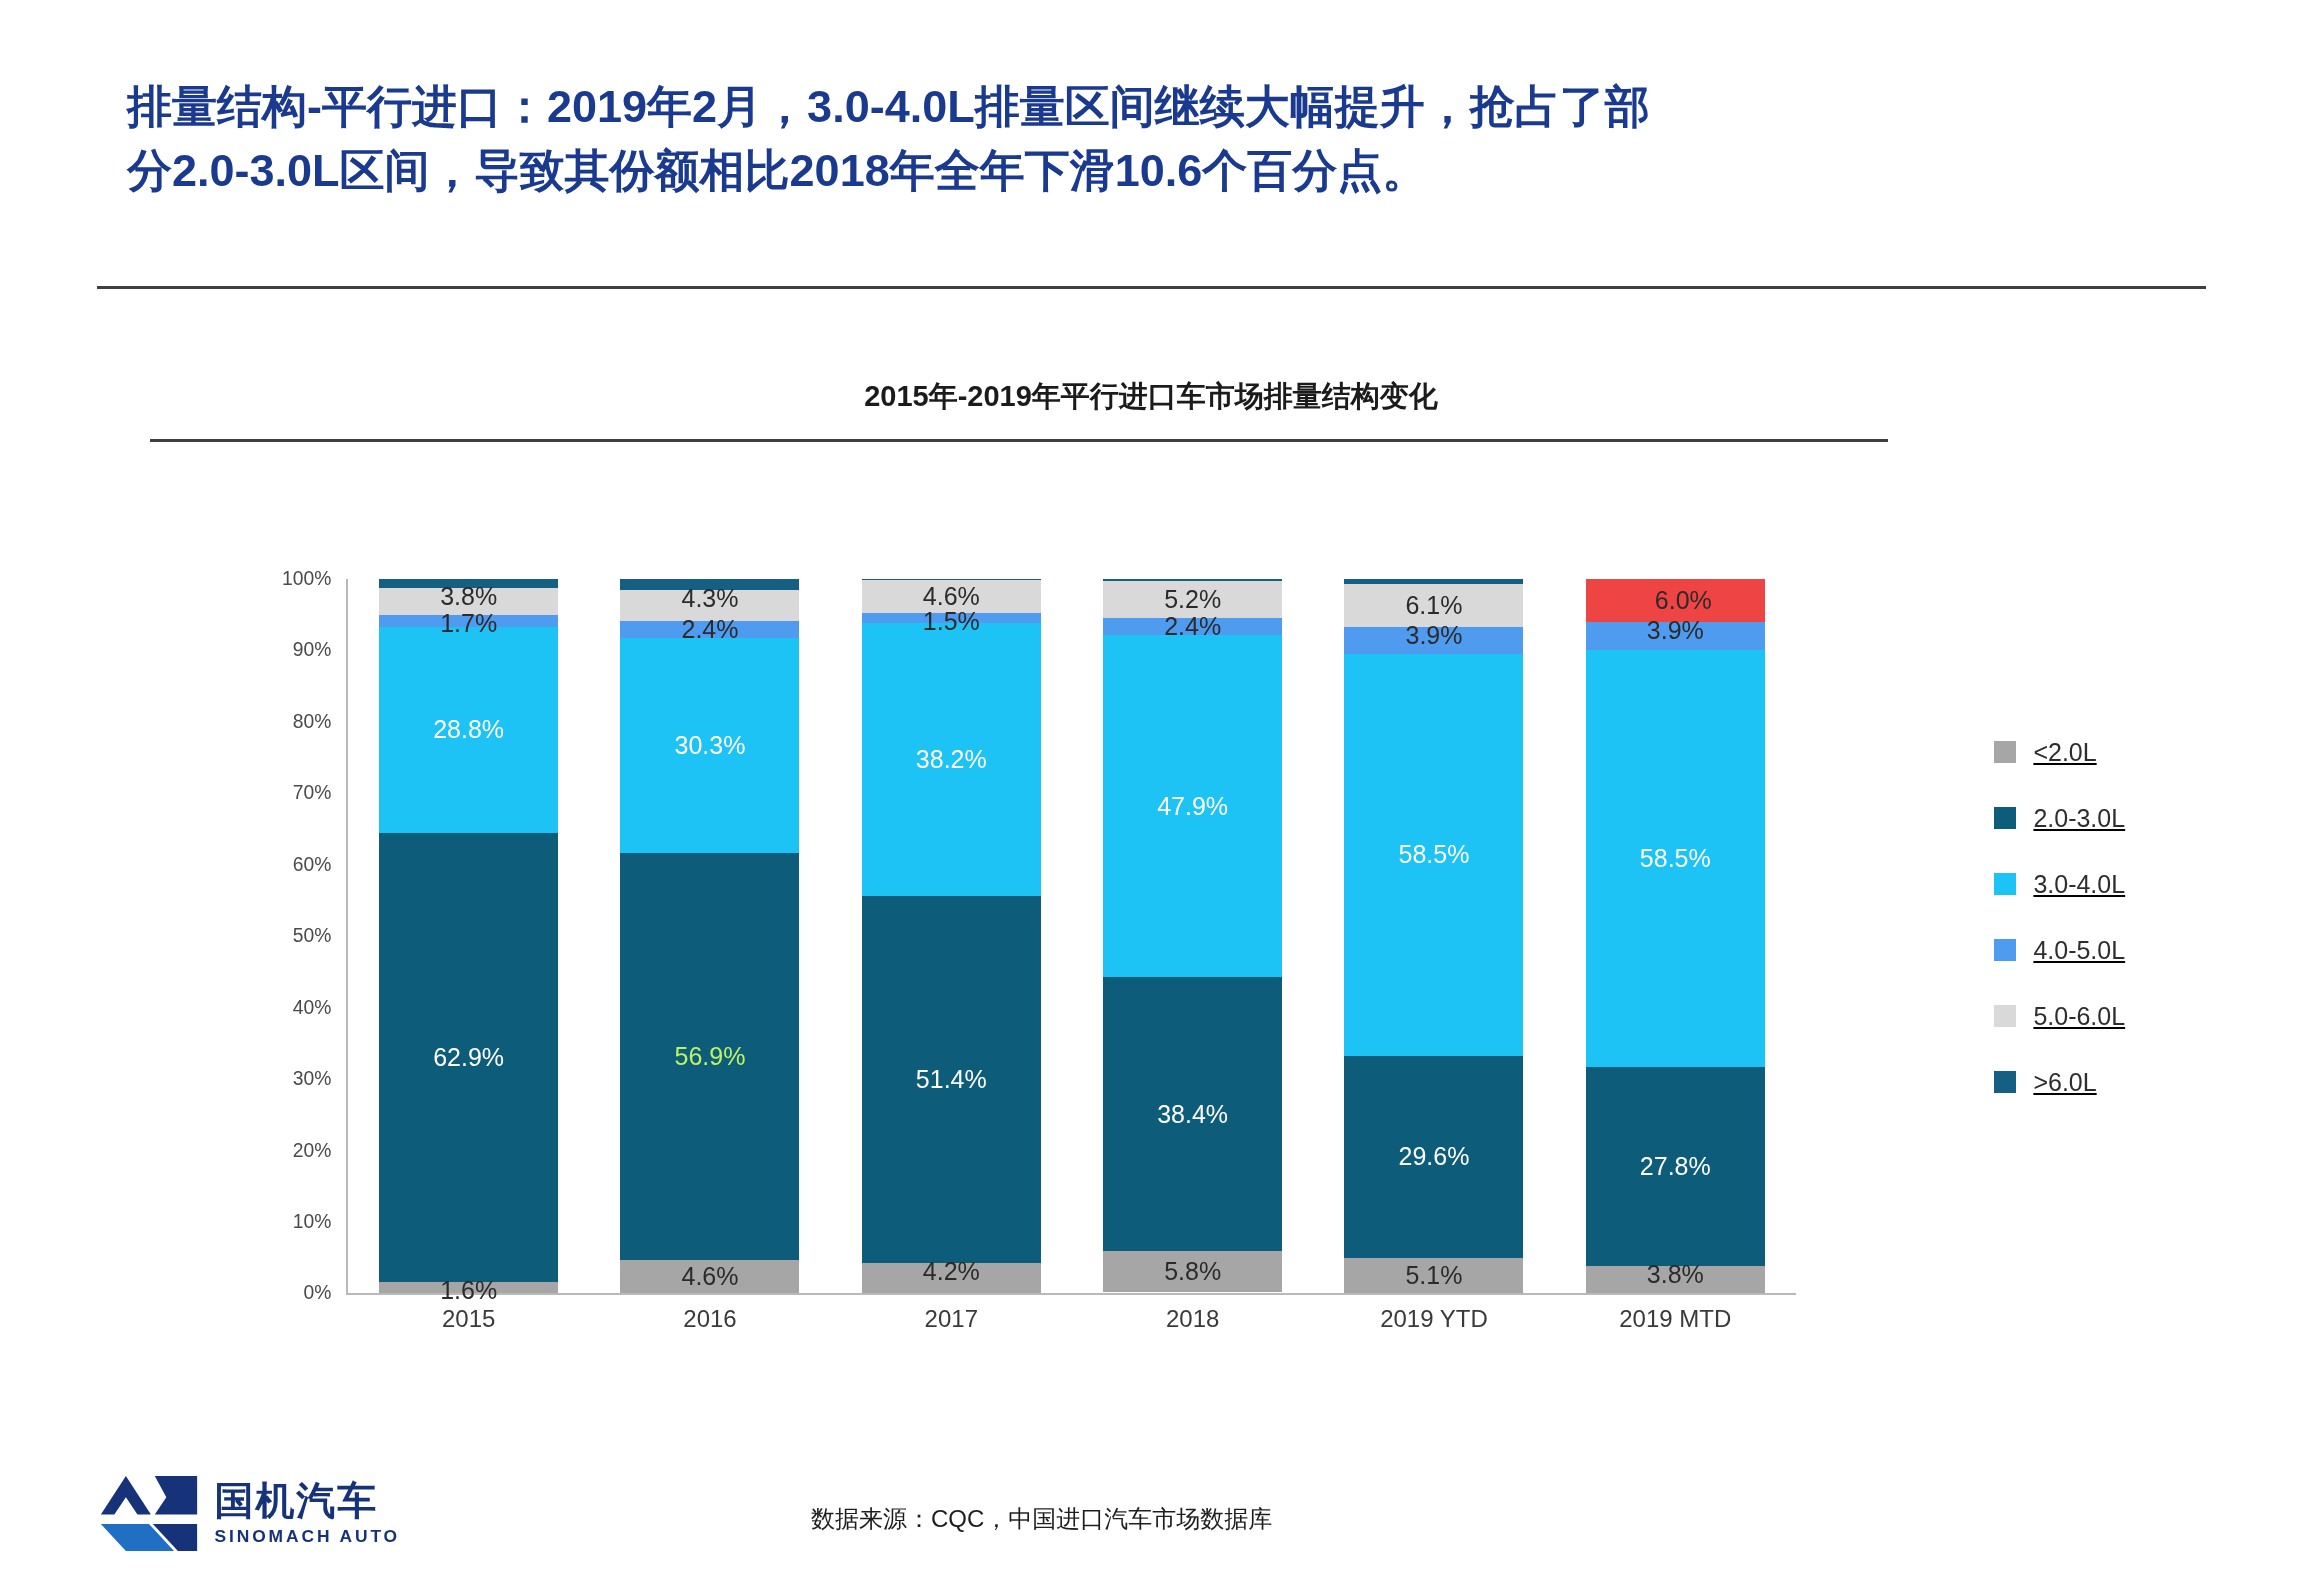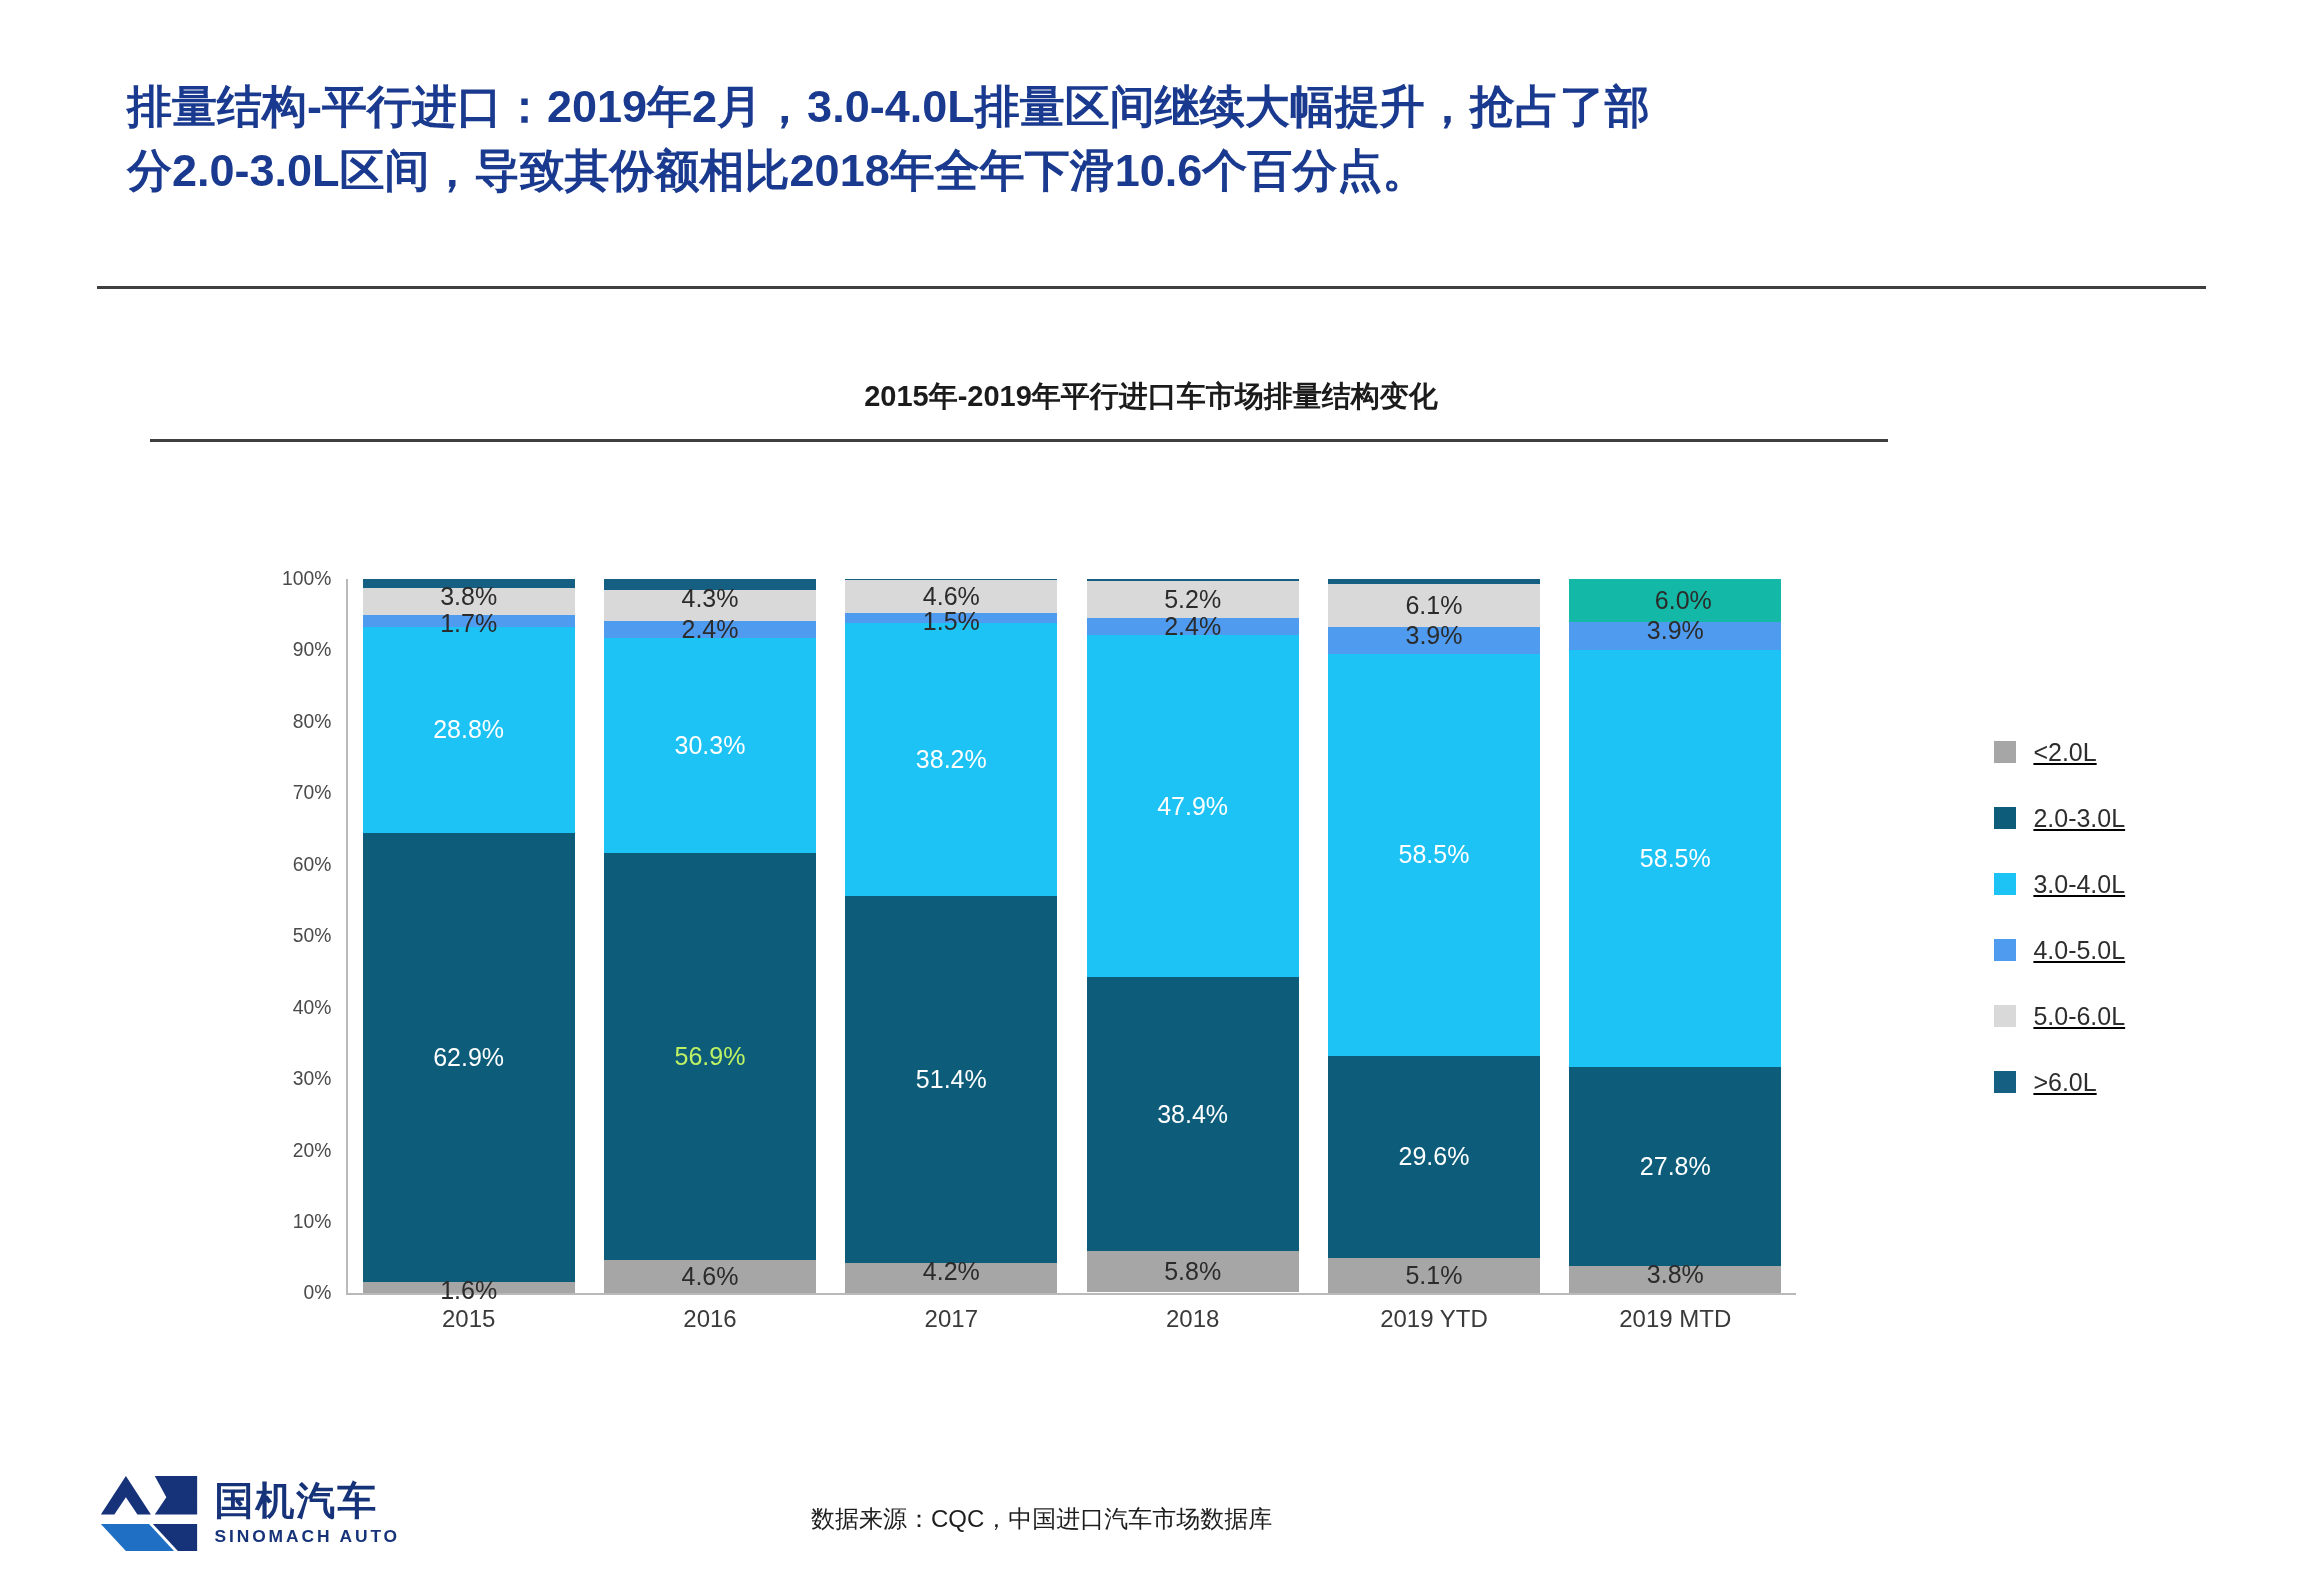--- a/index.html
+++ b/index.html
@@ -105,21 +105,21 @@
     left: 203px;
     top: 0;
     width: 1448px;
     height: 714px;
     display: flex;
     justify-content: space-around;
     align-items: flex-end;
   }
   .bar-col {
     position: relative;
-    width: 212px;
+    width: 179px;
     height: 714px;
     display: flex;
     flex-direction: column;
     justify-content: flex-start;
   }
   .seg {
     position: relative;
     width: 100%;
     display: flex;
     align-items: center;
@@ -332,21 +332,21 @@
           </div>
           <div class="seg" style="height: 211px; background: rgb(13, 93, 122);">
             <span class="seg-label" style="color: rgb(255, 255, 255);">29.6%</span>
           </div>
           <div class="seg" style="height: 36px; background: rgb(166, 166, 166);">
             <span class="seg-label" style="color: rgb(43, 43, 43);">5.1%</span>
           </div>
         </div>
         <div class="bar-col">
           <div class="seg" style="height: 0px; background: rgb(21, 96, 130);"></div>
-          <div class="seg" style="height: 43px; background: #14b8a6; padding-left: 16px;">
+          <div class="seg" style="height: 43px; background: #ef4444; padding-left: 16px;">
             <span class="seg-label" style="color: rgb(43, 43, 43);">6.0%</span>
           </div>
           <div class="seg" style="height: 28px; background: rgb(79, 155, 240);">
             <span class="seg-label outside" style="color: rgb(43, 43, 43); top: -5.8px;">3.9%</span>
           </div>
           <div class="seg" style="height: 418px; background: rgb(30, 195, 245);">
             <span class="seg-label" style="color: rgb(255, 255, 255);">58.5%</span>
           </div>
           <div class="seg" style="height: 199px; background: rgb(13, 93, 122);">
             <span class="seg-label" style="color: rgb(255, 255, 255);">27.8%</span>

